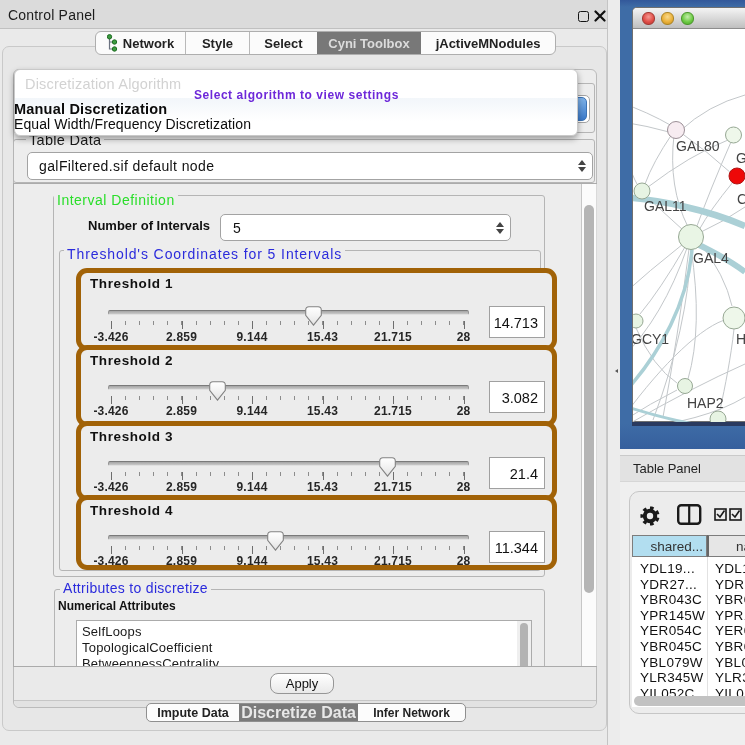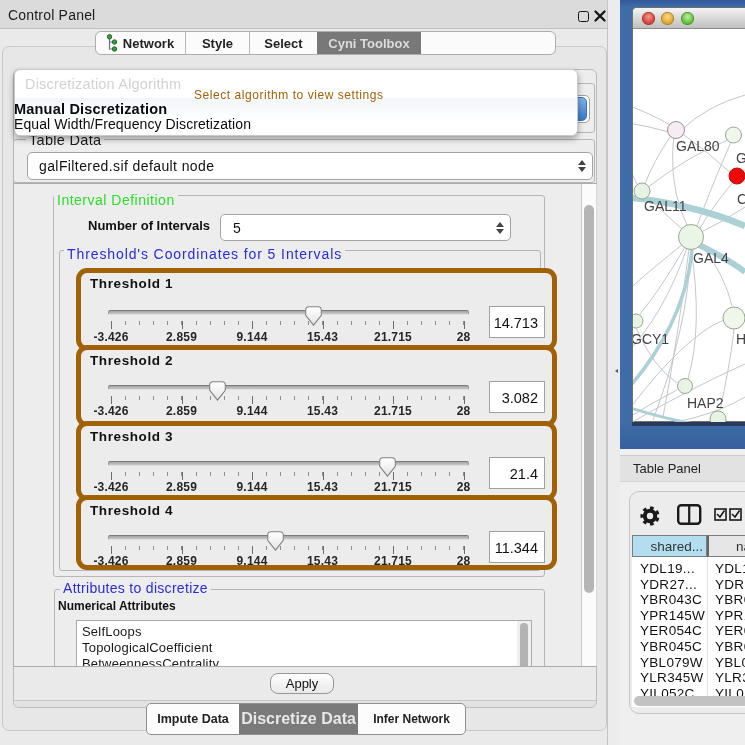--- a/index.html
+++ b/index.html
@@ -44,20 +44,21 @@
   <div class="seg" style="width:89px;border-right:1px solid #b9b9b9">
     <svg width="11" height="18" viewBox="0 0 11 18" style="margin-right:5px">
       <path d="M2.5 4 V15.5 M2.5 8 H7 M2.5 15 H7" stroke="#6b7280" stroke-width="1.2" fill="none"></path>
       <circle cx="2.5" cy="2.8" r="2.2" fill="#3c9c40" stroke="#1e6b22"></circle>
       <circle cx="7.5" cy="8" r="2.2" fill="#3c9c40" stroke="#1e6b22"></circle>
       <circle cx="7.5" cy="15" r="2.2" fill="#3c9c40" stroke="#1e6b22"></circle>
     </svg>Network</div>
   <div class="seg" style="width:63px;border-right:1px solid #b9b9b9">Style</div>
   <div class="seg" style="width:67px">Select</div>
   <div class="seg" style="width:104px;background:#787878;color:#DCDCDC">Cyni Toolbox</div>
+  <div class="seg" style="flex:1">jActiveMNodules</div>
 </div>
 
 <div class="abs" style="left:2px;top:46px;width:605px;height:685px;background:#E7E7E7;border:1px solid #c9c9c9;border-radius:7px;box-sizing:border-box"></div>
 
 <div class="abs" style="left:13px;top:69px;width:584px;height:639px;background:#EDEDED;border:1px solid #bbbbbb;border-radius:6px;box-sizing:border-box"></div>
 <div class="abs" style="left:14px;top:700px;width:582px;height:7px;background:#E2E2E2;border-radius:0 0 6px 6px"></div>
 
 <div class="gb" style="left:13px;top:83px;width:580px;height:48px"></div>
 <div class="combo" style="left:560px;top:95px;width:28px;height:26px;border-radius:0 5px 5px 0">
   <div class="abs" style="right:2px;top:1px;width:13px;height:22px;border-radius:5px;
@@ -221,21 +222,21 @@
   </div>
 </div>
 
 <div class="abs" style="left:581px;top:184px;width:16px;height:482px;background:#FBFBFB;border-left:1px solid #c6c6c6;border-right:1px solid #d9d9d9;box-sizing:border-box"></div>
 <div class="abs" style="left:584px;top:205px;width:10px;height:388px;background:#b5b5b5;border-radius:5px"></div>
 
 <div class="abs" style="left:14px;top:667px;width:582px;height:33px;background:#EAEAEA;border-bottom:1px solid #c6c6c6"></div>
 <div class="abs" style="left:270px;top:673px;width:62px;height:19px;background:linear-gradient(#ffffff,#e9e9e9);
   border:1px solid #969696;border-radius:8px;font-size:13px;color:#111;display:flex;align-items:center;justify-content:center">Apply</div>
 
-<div class="abs" style="left:146px;top:703px;width:320px;height:32px;background:#FCFCFC;border:1px solid #8f8f8f;border-radius:5px;box-sizing:border-box;display:flex;overflow:hidden">
+<div class="abs" style="left:146px;top:703px;width:320px;height:19px;background:#FCFCFC;border:1px solid #8f8f8f;border-radius:5px;box-sizing:border-box;display:flex;overflow:hidden">
   <div class="seg" style="width:92px;font-size:12.5px">Impute Data</div>
   <div class="seg" style="width:119px;font-size:16px;background:#7a7a7a;color:#e8e8e8">Discretize Data</div>
   <div class="seg" style="flex:1;font-size:12px">Infer Network</div>
 </div>
 
 <div class="abs" style="left:607px;top:0;width:1px;height:745px;background:#c4c4c4"></div>
 <div class="abs" style="left:608px;top:0;width:12px;height:745px;background:#ECECEC"></div>
 <div class="abs" style="left:615px;top:369px;width:0;height:0;border-top:2.5px solid transparent;border-bottom:2.5px solid transparent;border-right:3.5px solid #555"></div>
 
 <div class="abs" style="left:620px;top:0;width:125px;height:449px;background:linear-gradient(#33589a 0px,#3E6CA6 7px,#3E6CA6 424px,#365f9d 449px)"></div>
@@ -351,16 +352,16 @@
 YBL0
 YLR3
 YIL0</div>
 </div>
 <div class="abs" style="left:634px;top:696px;width:111px;height:10px;background:#c2c2c2;border-radius:5px 0 0 5px"></div>
 
 <div class="abs" style="left:14px;top:69px;width:564px;height:67px;background:#fff;border:1px solid #c9c9c9;
   border-radius:6px;box-shadow:0 3px 6px rgba(0,0,0,0.35);box-sizing:border-box;z-index:50">
   <div class="abs" style="left:0;top:28px;width:562px;height:23px;background:linear-gradient(#f2f6fa,#ffffff)"></div>
   <div class="abs" style="left:10px;top:6px;font-size:14.5px;font-weight:400;letter-spacing:0.2px;color:#d2d2d2;white-space:nowrap">Discretization Algorithm</div>
-  <div class="abs" style="left:179px;top:18px;font-size:12px;font-weight:400;color:#a16207;letter-spacing:0.55px;white-space:nowrap">Select algorithm to view settings</div>
+  <div class="abs" style="left:179px;top:18px;font-size:12px;font-weight:700;color:#6d28d9;letter-spacing:0.55px;white-space:nowrap">Select algorithm to view settings</div>
   <div class="abs" style="left:-1px;top:31px;font-size:14.5px;letter-spacing:0.2px;font-weight:700;color:#0b0b0b;white-space:nowrap">Manual Discretization</div>
   <div class="abs" style="left:-1px;top:46px;font-size:14px;letter-spacing:0.1px;color:#0b0b0b;white-space:nowrap">Equal Width/Frequency Discretization</div>
 </div>
 
 </body></html>

